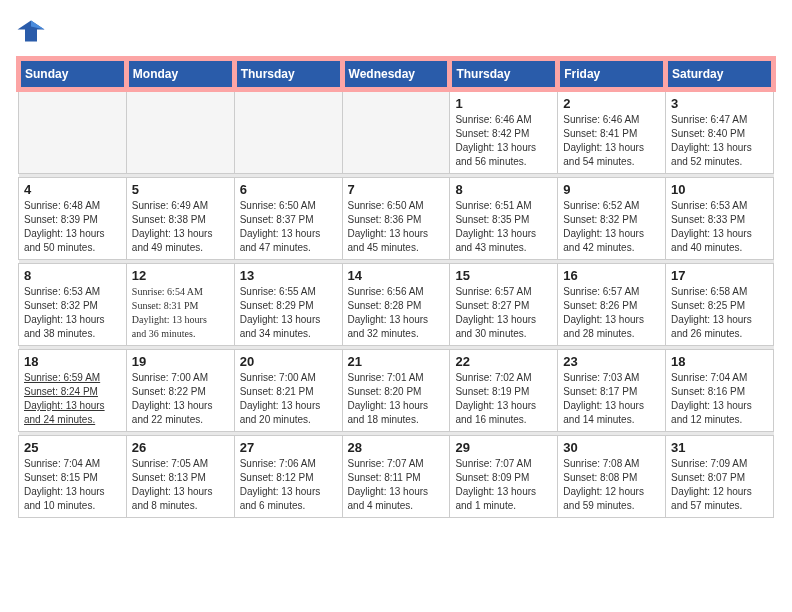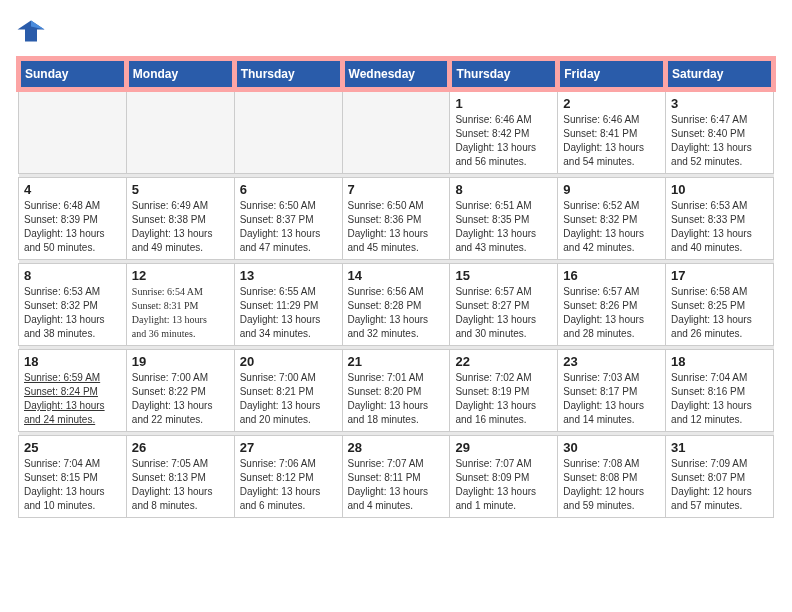--- a/index.html
+++ b/index.html
@@ -212,21 +212,21 @@
         <td>
           <span class="day-number">12</span>
           <div class="day-info" style="white-space: pre-line; font-family: Liberation Serif, serif;">Sunrise: 6:54 AM
 Sunset: 8:31 PM
 Daylight: 13 hours
 and 36 minutes.</div>
         </td>
         <td>
           <span class="day-number">13</span>
           <div class="day-info" style="white-space: pre-line;">Sunrise: 6:55 AM
-Sunset: 11:29 PM
+Sunset: 8:29 PM
 Daylight: 13 hours
 and 34 minutes.</div>
         </td>
         <td>
           <span class="day-number">14</span>
           <div class="day-info" style="white-space: pre-line;">Sunrise: 6:56 AM
 Sunset: 8:28 PM
 Daylight: 13 hours
 and 32 minutes.</div>
         </td>

